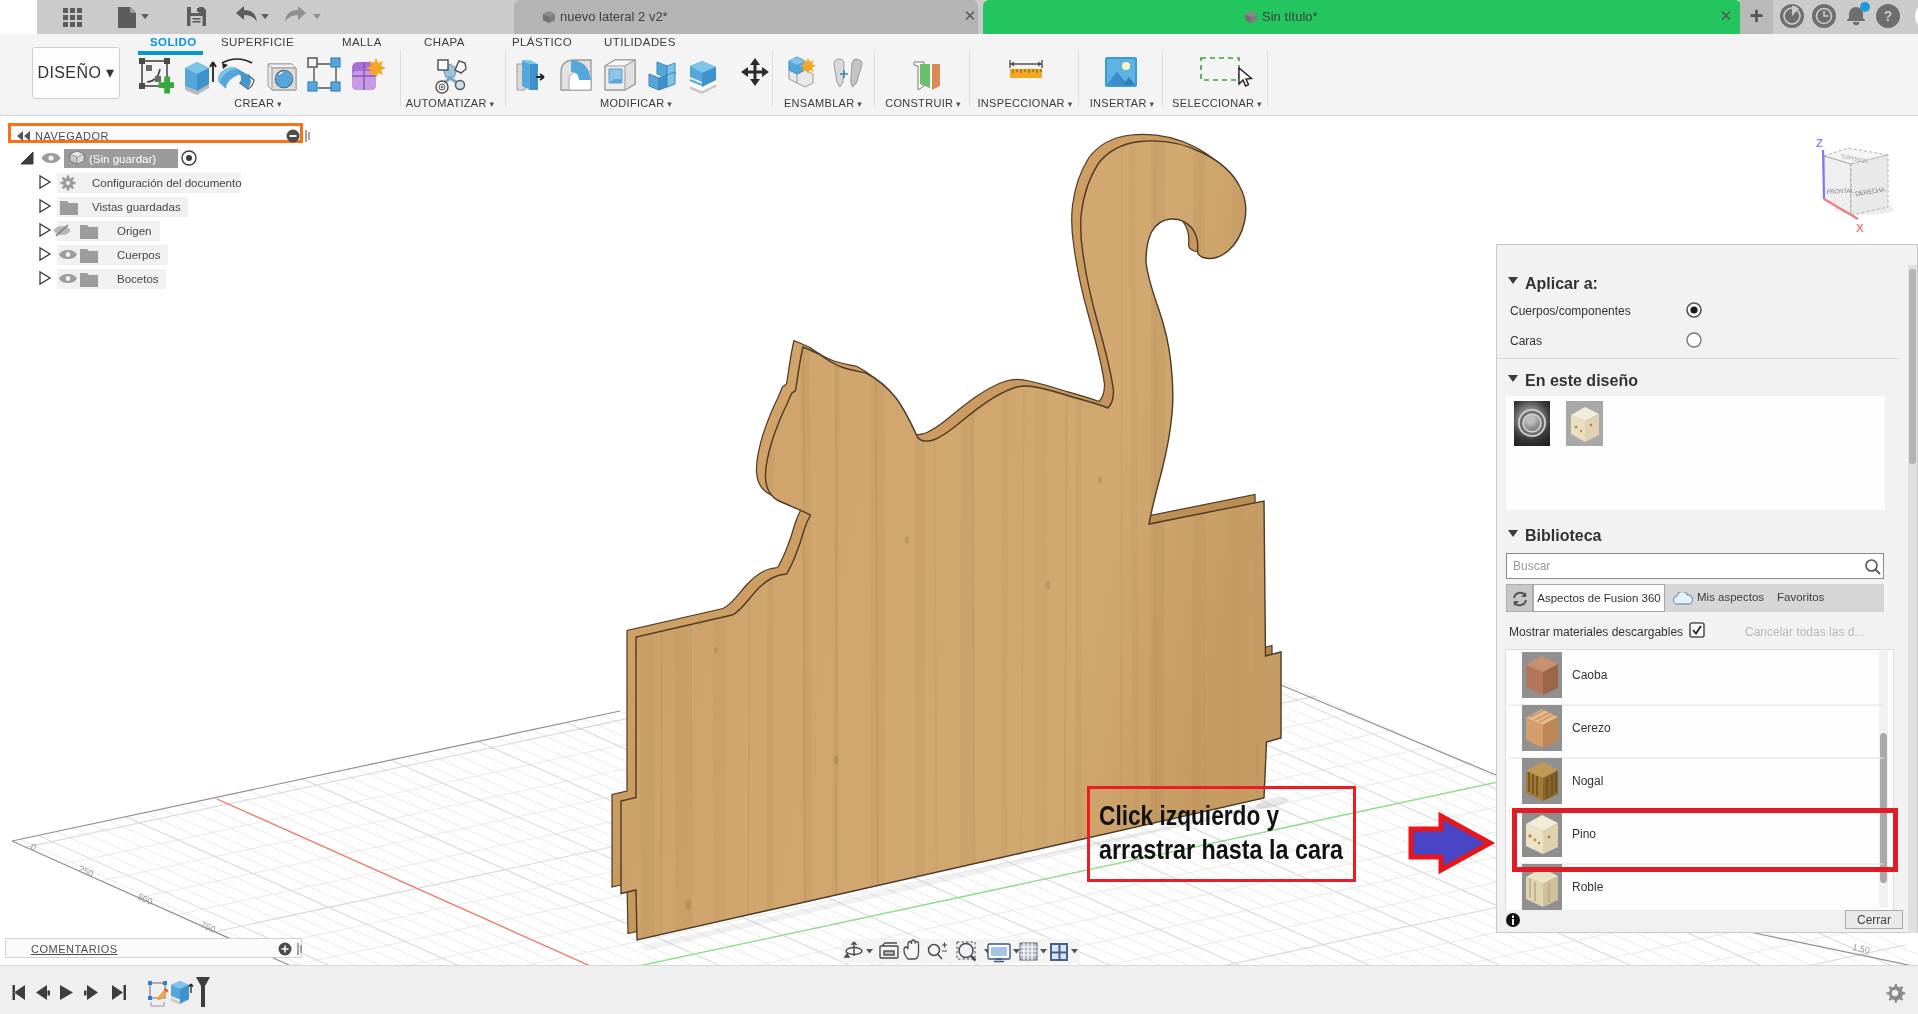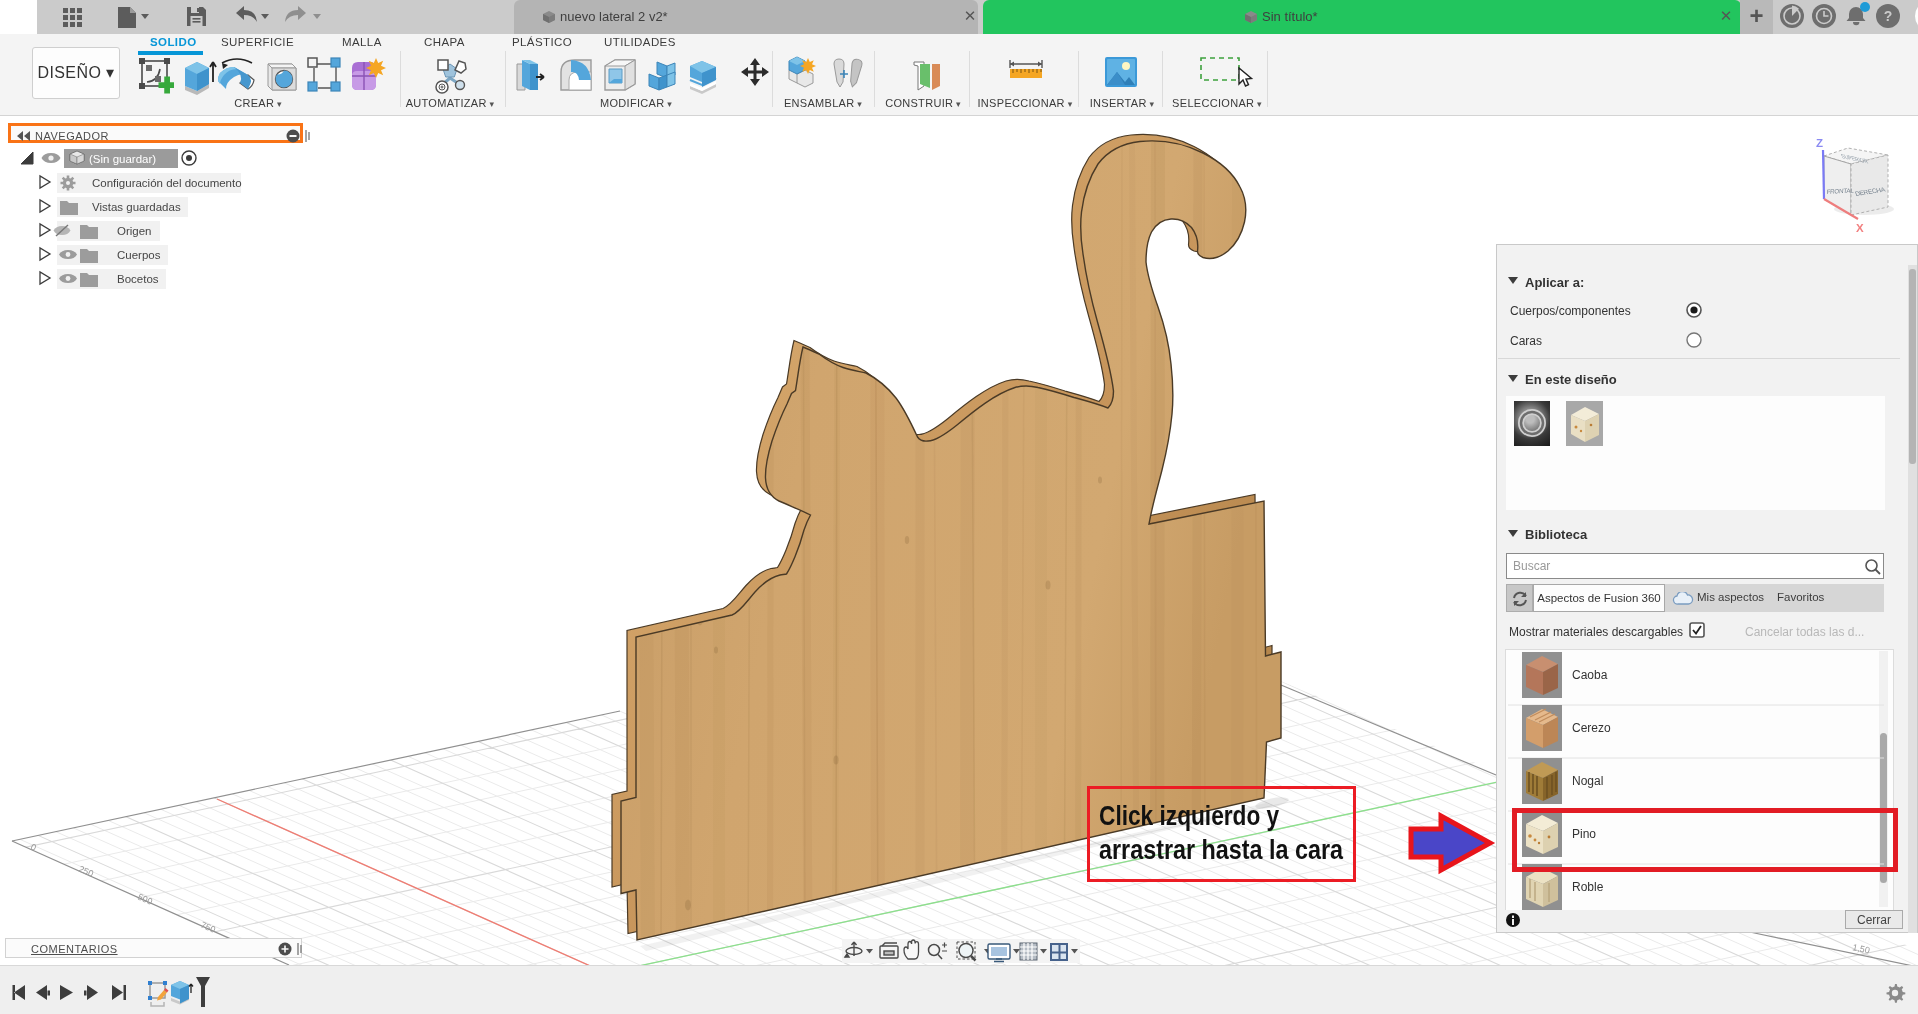--- a/index.html
+++ b/index.html
@@ -20,21 +20,21 @@
   .rtab.active { color:#0696d7; font-weight:bold; }
   #solunder { position:absolute; left:138px; top:17px; width:65px; height:4px; background:#0696d7; }
   .glabel { position:absolute; top:63px; font-size:11px; color:#3a3a3a; letter-spacing:0.3px; white-space:nowrap; transform:translateX(-50%); }
   .glabel:after { content:" \25BE"; font-size:9px; color:#555; }
   .gdiv { position:absolute; top:17px; width:1px; height:56px; background:#dcdcdc; }
   .icon { position:absolute; top:22px; }
   
   .phead { background:#fafafa; border:3px solid #f97316; font-size:11px; color:#4d4d4d; letter-spacing:0.5px; }
   
   #aspecto { position:absolute; left:1496px; top:244px; width:422px; height:689px; background:#f2f2f2; border:1px solid #c9c9c9; }
-  .bold12 { font-size:13px; font-weight:bold; color:#333; }
+  .bold12 { font-size:16px; font-weight:bold; color:#333; }
   .txt12 { font-size:12px; color:#333; }
   
   #annbox { position:absolute; left:1087px; top:786px; width:269px; height:96px; border:3px solid #ec1c24; }
   #annbox div { position:absolute; left:9px; font-weight:bold; color:#111; font-size:28px; white-space:nowrap; transform-origin:0 0; }
   
   #timeline { position:absolute; left:0; top:965px; width:1918px; height:49px; background:#efefef; border-top:1px solid #d8d8d8; }
 </style>
 </head>
 <body>
 <div id="app">

